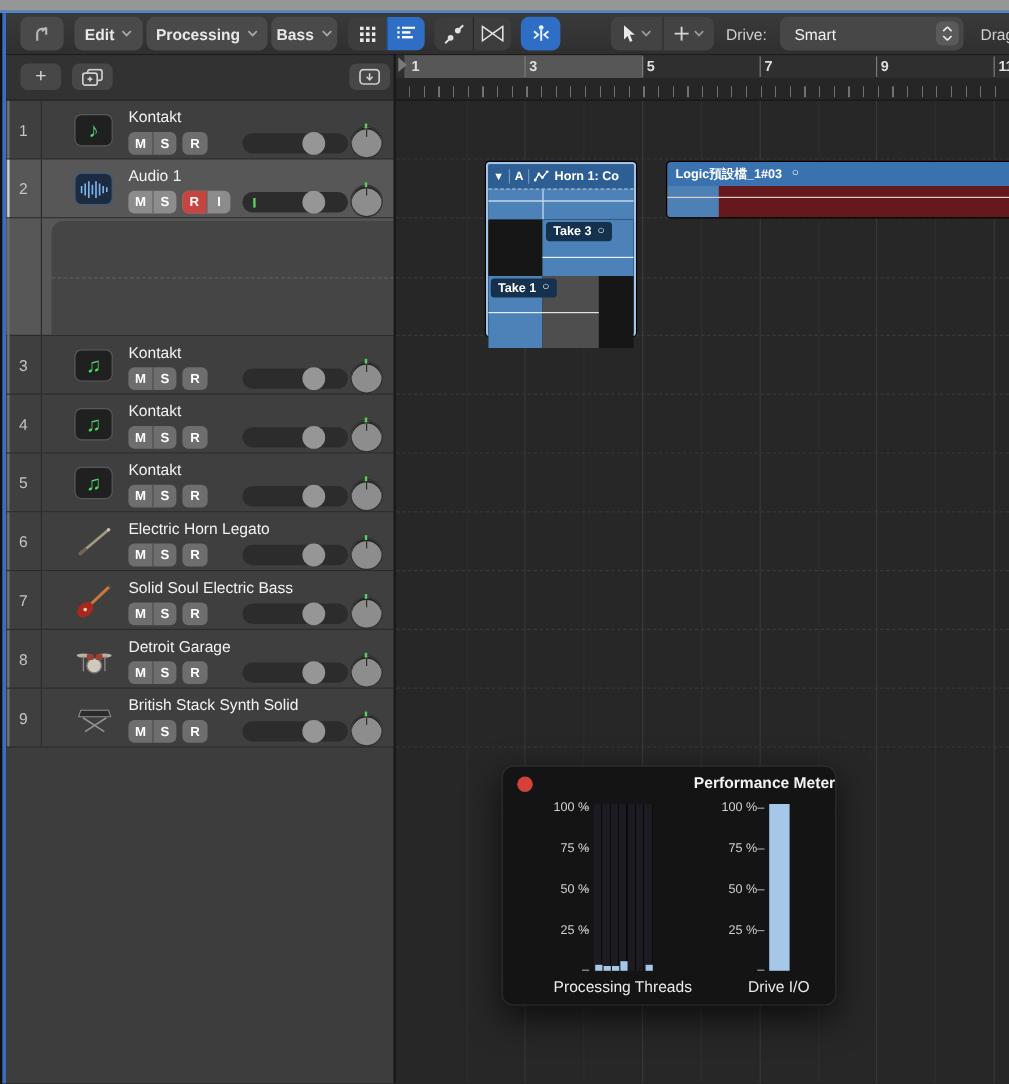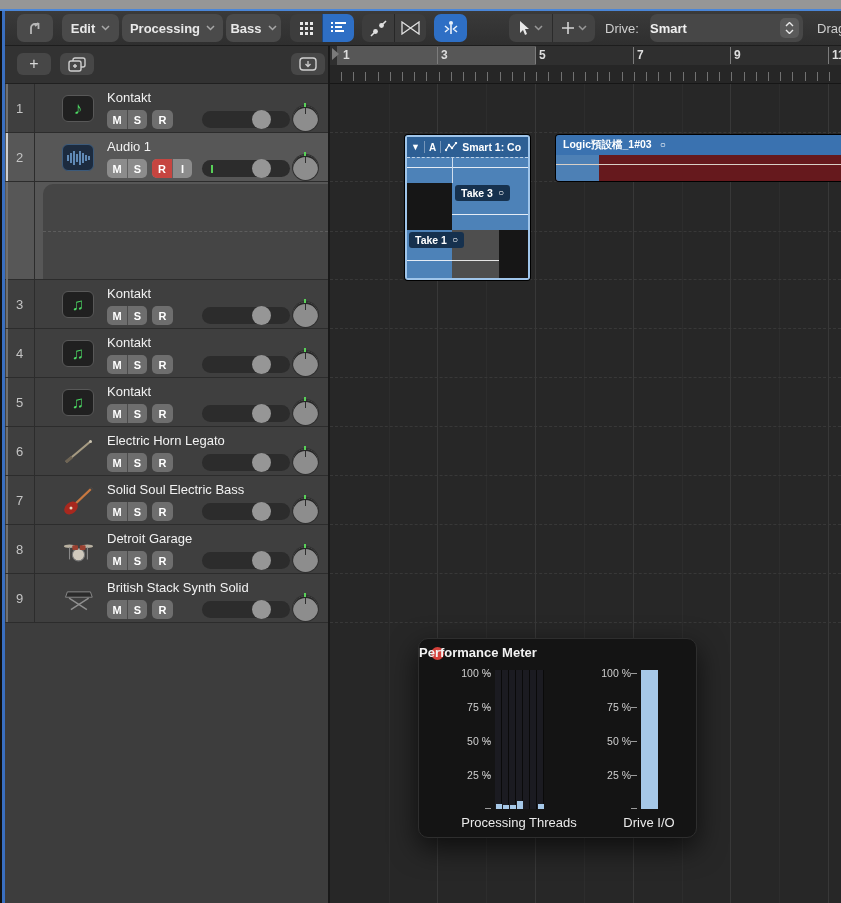--- a/index.html
+++ b/index.html
@@ -21,21 +21,21 @@
             font-size:13px; font-weight:bold; color:#e8e8e8; }
   .tb-seg { position:absolute; top:3px; height:28px; background:#3d3d3d; border-radius:7px;
             display:flex; overflow:hidden; }
   .tb-seg .cell { width:32px; height:28px; display:flex; align-items:center; justify-content:center; }
   .tb-seg .cell + .cell { border-left:1px solid rgba(0,0,0,.35); }
   .cell.active { background:#2e6fc5; }
   .chev { width:9px; height:6px; opacity:.7; }
   .tb-label { position:absolute; top:10px; font-size:13px; color:#cfcfcf; }
   .snap-dd { position:absolute; left:645px; top:3px; width:153px; height:28px; background:#474747;
              border-radius:7px; display:flex; align-items:center; }
-  .snap-dd .val { font-size:13px; font-weight:bold; color:#f0f0f0; flex:1; }
+  .snap-dd .val { font-size:13px; font-weight:normal; color:#f0f0f0; padding-left:12px; flex:1; }
   .snap-dd .updown { width:19px; height:20px; background:#5a5a5a; border-radius:5px; margin-right:4px;
                      display:flex; align-items:center; justify-content:center; }
 
   
   .panel-head { position:absolute; left:5px; top:46px; width:323px; height:38px; background:#323232;
                 border-bottom:1px solid #202020; }
   .ph-btn { position:absolute; top:7px; width:34px; height:22px; background:#474747; border-radius:6px;
             display:flex; align-items:center; justify-content:center; color:#d8d8d8; }
 
   
@@ -119,21 +119,21 @@
                   box-shadow:0 0 0 1px #000; border-radius:3px 0 0 3px; overflow:hidden; }
   .ar-header { height:20px; background:#3a72b0; display:flex; align-items:center; gap:8px; padding:0 7px; }
   .ar-body { position:relative; height:26px; background:#66191d; }
   .ar-body .bluepart { position:absolute; left:0; top:0; width:43px; height:100%; background:#4d80b5; }
   .ar-body .wline { position:absolute; left:0; right:0; top:9px; height:1px; background:#d8cfc6; }
 
   
   .pm { position:absolute; left:418px; top:638px; width:279px; height:200px; background:#141414;
         border:1px solid #2e2e2e; border-radius:10px; box-shadow:0 10px 28px rgba(0,0,0,.65); z-index:5; }
   .pm-close { position:absolute; left:12px; top:8px; width:13px; height:13px; border-radius:50%; background:#d4403a; }
-  .pm-title { position:absolute; left:0; top:6px; width:100%; text-align:left; font-size:13px;
+  .pm-title { position:absolute; left:0; top:6px; width:100%; text-align:right; font-size:13px;
               font-weight:bold; color:#f2f2f2; }
   .pm-scale { position:absolute; width:52px; text-align:right; font-size:10.5px; color:#cfcfcf; }
   .pm-dash { position:absolute; width:6px; height:1px; background:#9a9a9a; }
   .pm-plot1 { position:absolute; left:76px; top:31px; width:49px; height:139px;
       background:repeating-linear-gradient(90deg,#1b1b21 0 6px,#0a0a0a 6px 7px); }
   .pm-plot1 .bar { position:absolute; bottom:0; width:6px; background:#a6c8e8; }
   .pm-plot2 { position:absolute; left:222px; top:31px; width:17px; height:139px; background:#101014; }
   .pm-plot2 .bar { position:absolute; bottom:0; left:0; width:17px; background:#a6c8e8; }
   .pm-axis-label { position:absolute; top:176px; font-size:13px; color:#eaeaea; text-align:center; }
 
@@ -535,35 +535,35 @@
       <span class="tf-sep"></span>
       <span class="tf-a">A</span>
       <span class="tf-sep"></span>
       <svg width="13" height="10" viewBox="0 0 13 10">
         <path d="M1 8 L4 3 L7 6 L11 1" fill="none" stroke="#fff" stroke-width="1.2"></path>
         <circle cx="1" cy="8" r="1.2" fill="#fff"></circle>
           <circle cx="4" cy="3" r="1.2" fill="#fff"></circle>
         <circle cx="7" cy="6" r="1.2" fill="#fff"></circle>
           <circle cx="11" cy="1" r="1.2" fill="#fff"></circle>
       </svg>
-      <span class="region-hdr-text">Smart 1: Co</span>
+      <span class="region-hdr-text">Horn 1: Co</span>
     </div>
     <div class="comp-lane">
       <div class="wline"></div>
       <div class="vsplit"></div>
     </div>
     <div class="lane">
       <div class="blue" style="left:45px;right:0;"></div>
       <div class="wline" style="left:45px;right:0;"></div>
       <div class="chip" style="left:48px;">
         <span>Take 3</span>
         <span class="circle-glyph">○</span>
       </div>
     </div>
-    <div class="lane" style="height:48px;">
+    <div class="lane" style="height:60px;">
       <div class="blue" style="left:0;width:45px;"></div>
       <div class="gray" style="left:45px;width:47px;"></div>
       <div class="wline" style="left:0;width:92px;top:30px;"></div>
       <div class="chip" style="left:2px;">
         <span>Take 1</span>
         <span class="circle-glyph">○</span>
       </div>
     </div>
   </div>
 

